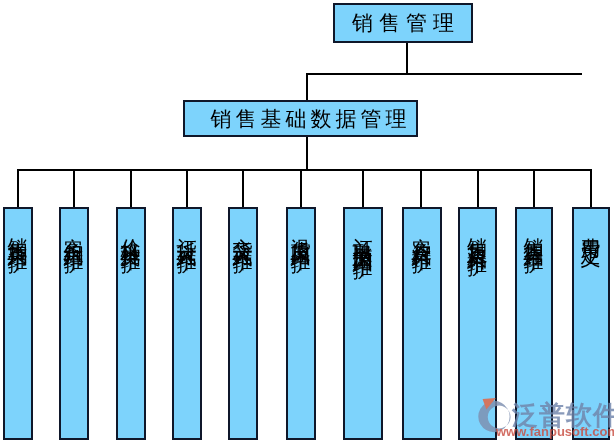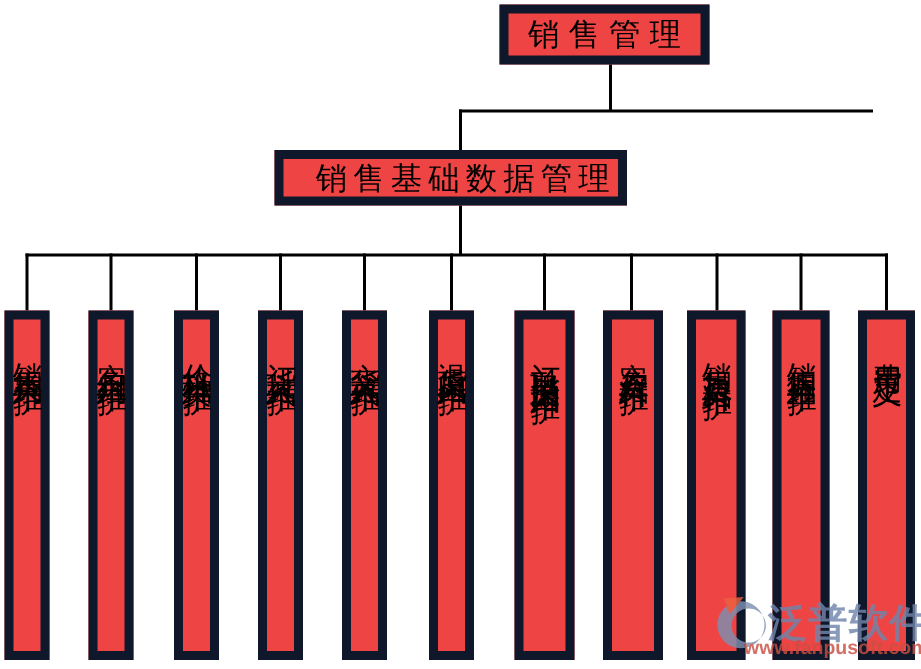--- a/index.html
+++ b/index.html
@@ -6,22 +6,22 @@
   #stage{
     position:relative;
     width:614px;height:446px;
     background:#ffffff;
     overflow:hidden;
     font-family:"Liberation Serif","DejaVu Serif",serif;
   }
   .box{
     position:absolute;
     box-sizing:border-box;
-    border:6px solid #0f172a;
-    background:#ef4444;
+    border:2px solid #0f172a;
+    background:#7dd3fc;
     display:flex;align-items:center;justify-content:center;
     color:#000;
     text-align:right;
   }
   .hbox span{white-space:nowrap;}
   #root-box{left:333px;top:3px;width:140px;height:40px;font-size:21px;}
   #root-box span{letter-spacing:6px;margin-right:-6px;}
   #l2-box{left:183px;top:100px;width:235px;height:37px;font-size:21px;}
   #l2-box span{letter-spacing:4px;margin-right:-4px;margin-left:16px;}
   .leaf{top:207px;height:233px;align-items:flex-start;}

